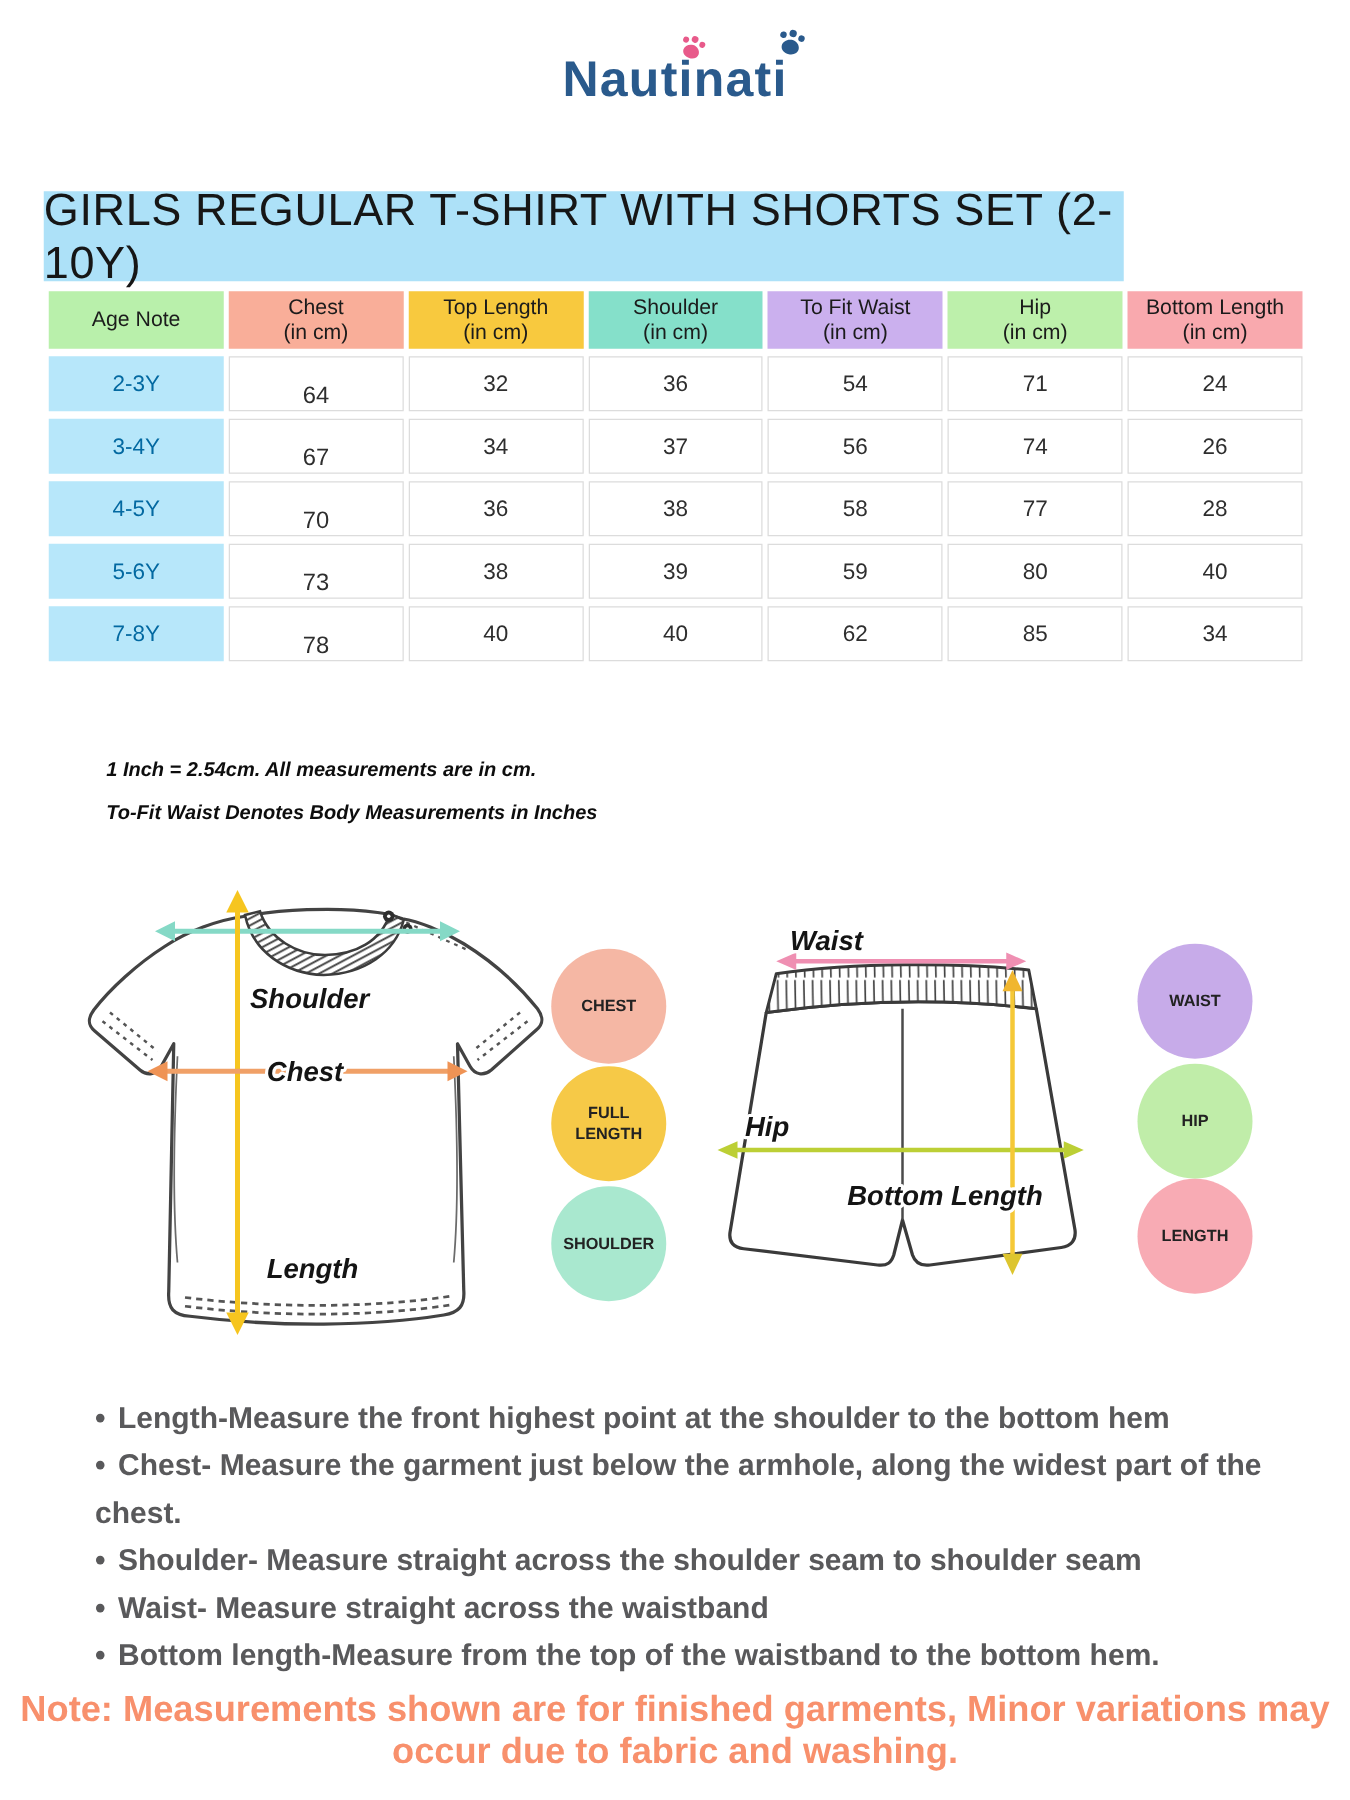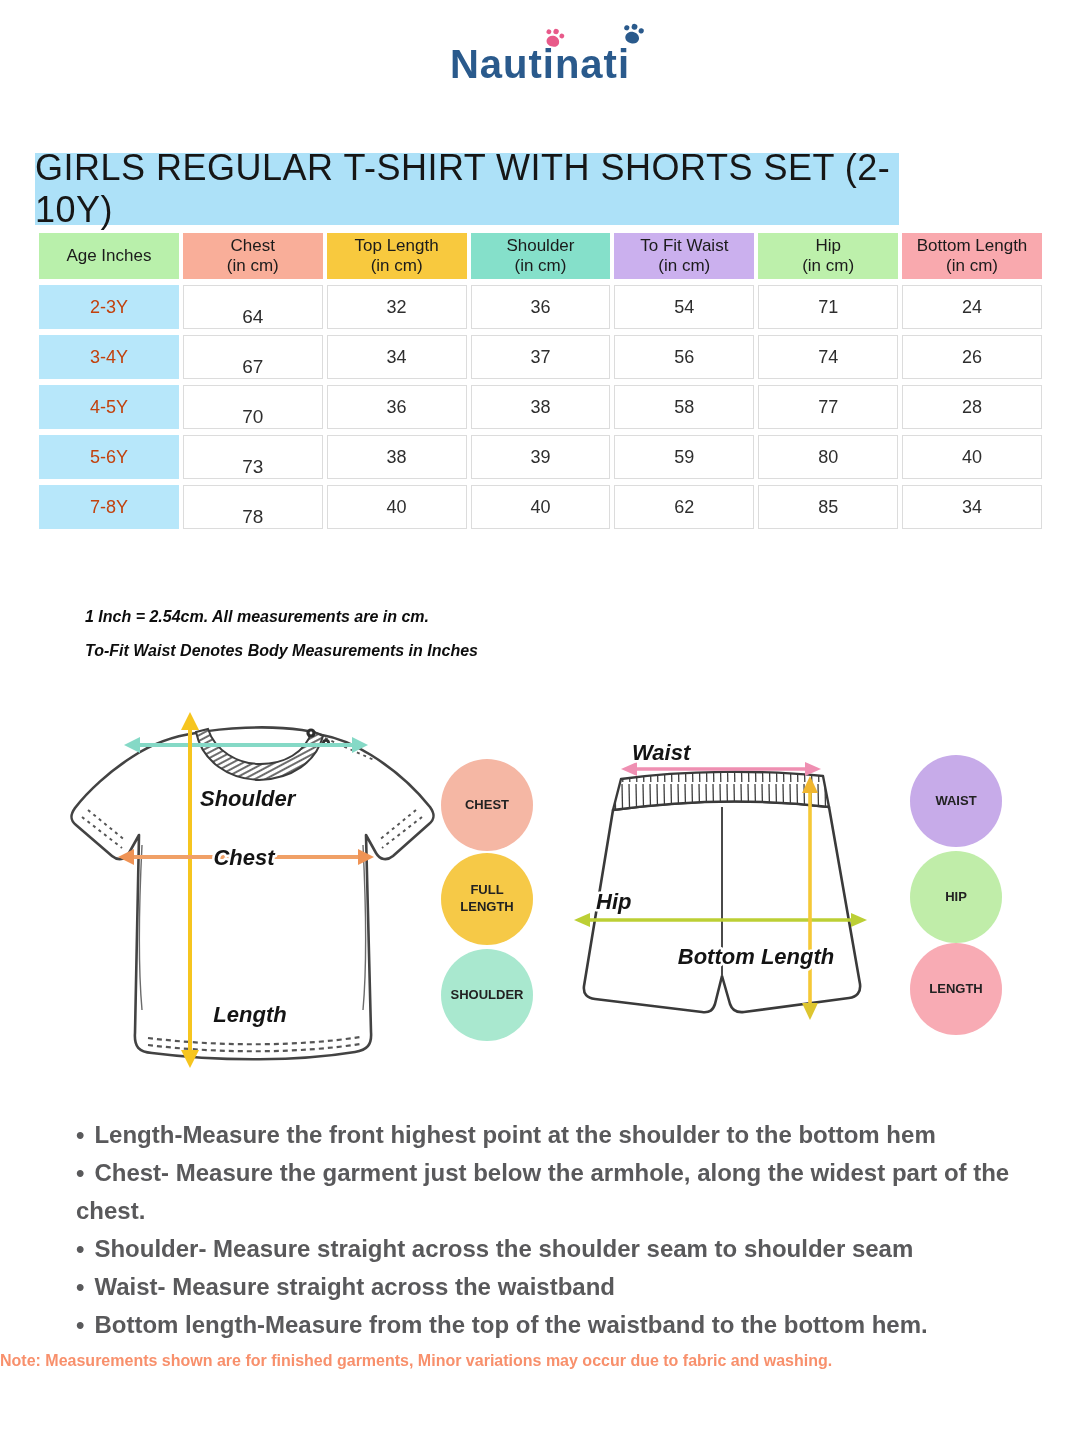--- a/index.html
+++ b/index.html
@@ -21,21 +21,21 @@
 
   
   table.size-table { position:absolute; left:35px; top:227px; width:1011px;
     border-collapse:separate; border-spacing:4px 6px; table-layout:fixed; }
   .size-table th { height:46px; font-size:17px; font-weight:normal; color:#1b1b1b;
     text-align:center; vertical-align:middle; line-height:20px; }
   .size-table th .sub:empty { display:none; }
   .size-table th .sub { display:block; }
   .size-table td { height:40px; text-align:center; vertical-align:middle;
     font-size:18px; color:#2e2e2e; }
-  .size-table td.age { background:#b7e7fa; font-size:18px; color:#c2410c; }
+  .size-table td.age { background:#b7e7fa; font-size:18px; color:#0369a1; }
   .size-table td.val { background:#ffffff; border:1px solid #dcdcdc; }
   .size-table td.chest { vertical-align:top; padding-top:20px; font-size:19px; }
 
   
   .measure-note { position:absolute; left:85px; top:600px; font-size:16px;
     font-weight:bold; font-style:italic; color:#0d0d0d; line-height:34px; }
 
   
   .diagrams { position:absolute; left:0; top:703px; width:1080px; height:400px; }
   .tshirt-svg { position:absolute; left:62px; top:2px; }
@@ -53,22 +53,22 @@
   svg text.d-label { font-family:"Liberation Sans", sans-serif; font-size:22px;
     font-weight:bold; font-style:italic; fill:#141414;
     paint-order:stroke; stroke:#ffffff; stroke-width:5px; stroke-linejoin:round; }
 
   
   .guide-list { position:absolute; left:76px; top:1116px; width:960px; list-style:none; }
   .guide-list li { font-size:24px; font-weight:bold; color:#59595b; line-height:38px; }
   .guide-list li::before { content:"\2022"; margin-right:10px; }
 
   
-  .footnote { position:absolute; left:0; right:0; top:1352px; text-align:left;
-    font-size:16px; font-weight:bold; color:#f8906c; }
+  .footnote { position:absolute; left:0; right:0; top:1352px; text-align:center;
+    font-size:29px; font-weight:bold; color:#f8906c; }
 </style>
 </head>
 <body>
 
 <div class="page">
 
   <div class="logo-wrap">
     <div class="logo">
       <span class="logo-text">Nautinati</span>
       <svg class="paw paw-pink" width="24" height="24" viewBox="0 0 24 24">
@@ -90,21 +90,21 @@
     </div>
   </div>
 
   <div class="title-bar">
     <h1>GIRLS REGULAR T-SHIRT WITH SHORTS SET (2-10Y)</h1>
   </div>
 
   <table class="size-table">
     <thead>
       <tr>
-        <th style="background: rgb(185, 240, 171);"><span>Age Inches</span></th>
+        <th style="background: rgb(185, 240, 171);"><span>Age Note</span></th>
         <th style="background: rgb(249, 174, 153);"><span>Chest</span><span class="sub">(in cm)</span></th>
         <th style="background: rgb(248, 201, 62);"><span>Top Length</span><span class="sub">(in cm)</span></th>
         <th style="background: rgb(133, 224, 202);"><span>Shoulder</span><span class="sub">(in cm)</span></th>
         <th style="background: rgb(203, 176, 238);"><span>To Fit Waist</span><span class="sub">(in cm)</span></th>
         <th style="background: rgb(189, 240, 171);"><span>Hip</span><span class="sub">(in cm)</span></th>
         <th style="background: rgb(249, 169, 174);"><span>Bottom Length</span><span class="sub">(in cm)</span></th>
       </tr>
     </thead>
     <tbody>
       <tr>

